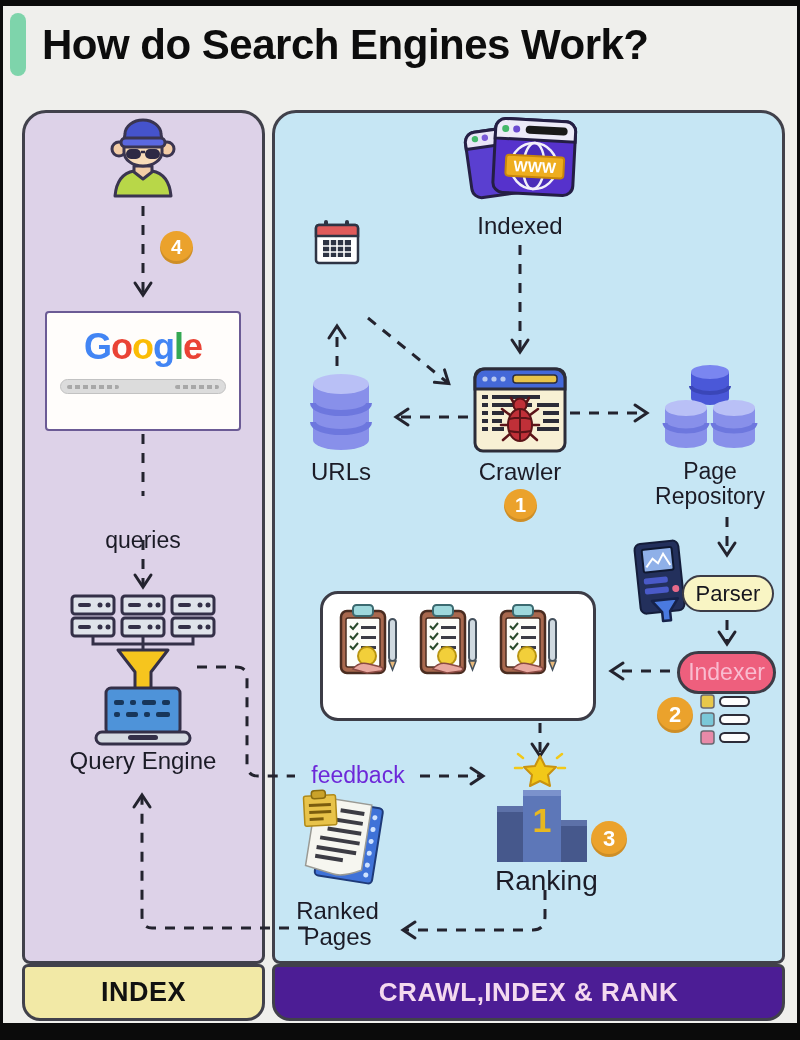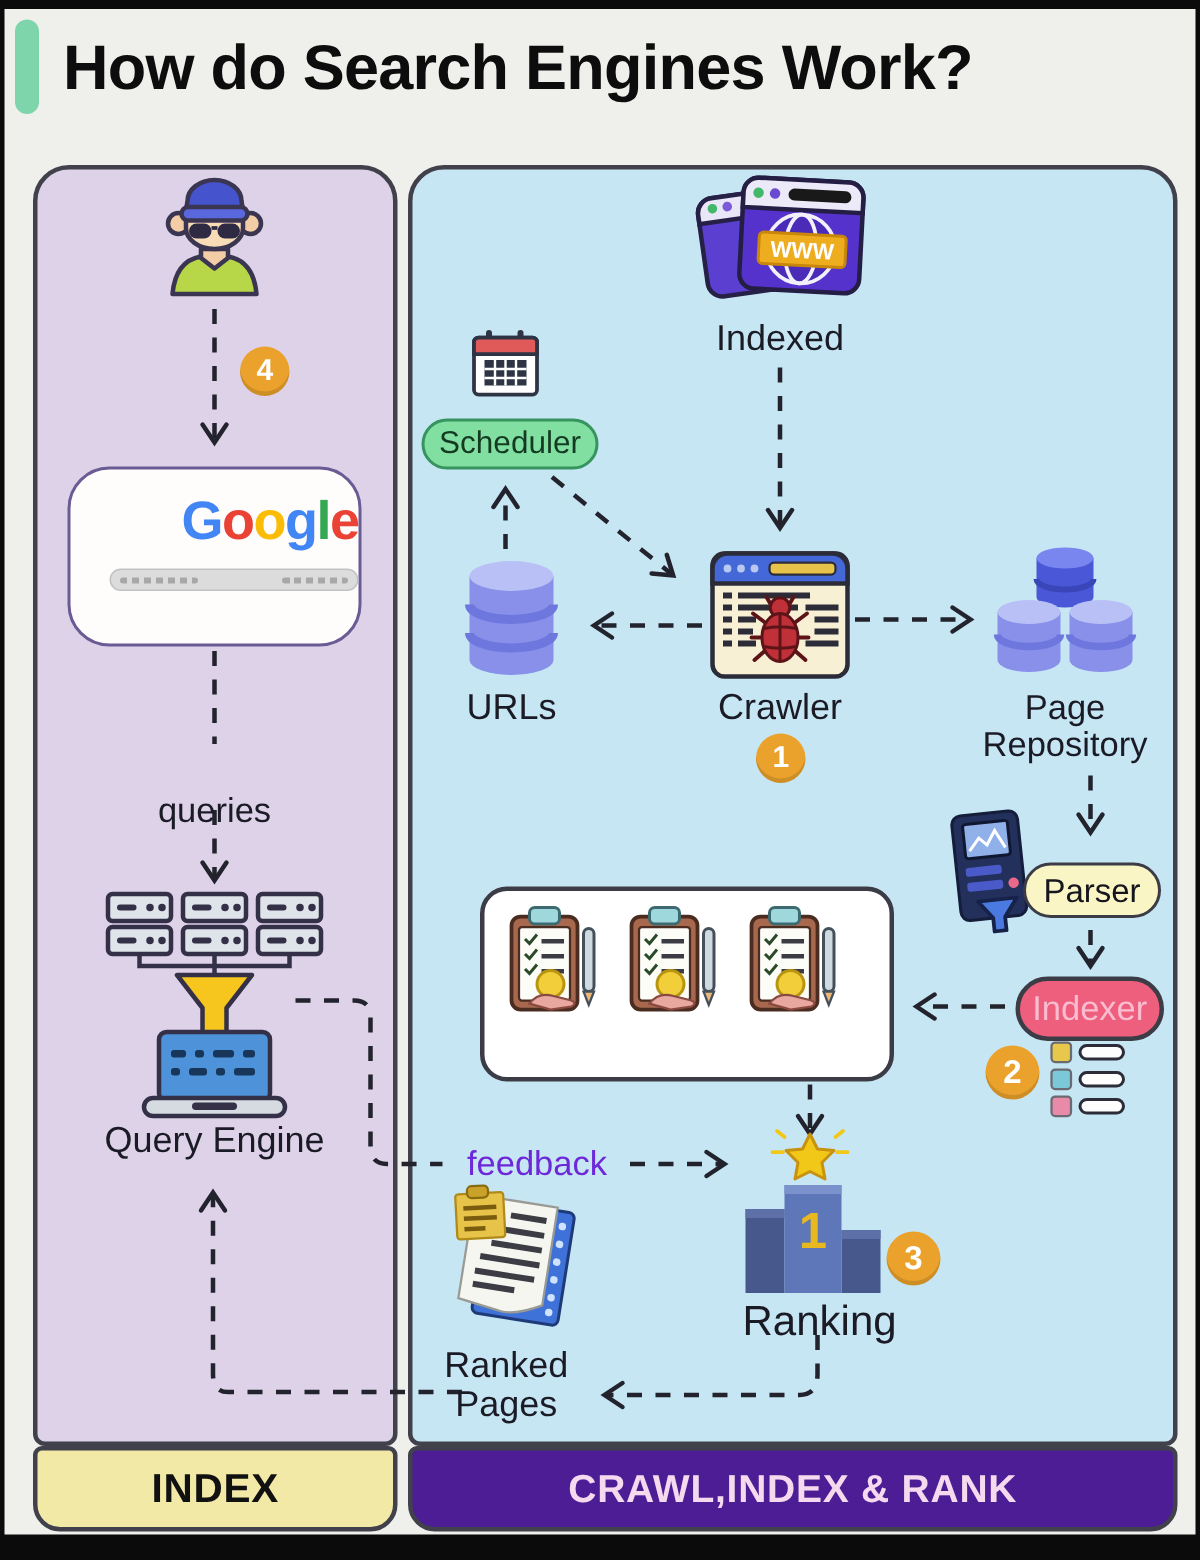--- a/index.html
+++ b/index.html
@@ -34,22 +34,22 @@
   .pill{position:absolute;display:flex;align-items:center;justify-content:center;box-sizing:border-box;z-index:10;}
   #scheduler-pill{left:281px;top:279px;width:118px;height:34px;border-radius:17px;background:#82dfa2;
     border:2px solid #36945e;color:#143a22;font-size:21px;}
   #parser-pill{left:682px;top:575px;width:92px;height:37px;border-radius:19px;background:#f9f5c4;
     border:2.5px solid #3c3c46;color:#16161e;font-size:22px;}
   #indexer-pill{left:677px;top:651px;width:99px;height:43px;border-radius:22px;background:#ee5f7d;
     border:3px solid #3c3c46;color:#f9bcd0;font-size:23px;}
 
   
   #google-card{position:absolute;left:45px;top:311px;width:196px;height:120px;background:#fffdfb;
-    border:2.5px solid #6b5b95;border-radius:28px;box-sizing:border-box;z-index:10;
-    display:flex;flex-direction:column;align-items:flex-end;}
+    border:2.5px solid #6b5b95;border-radius:4px;box-sizing:border-box;z-index:10;
+    display:flex;flex-direction:column;align-items:center;}
   #google-logo{margin-top:14px;font-size:36px;font-weight:bold;letter-spacing:-1px;line-height:40px;}
   #google-searchbar{margin-top:12px;width:166px;height:15px;border-radius:8px;background:#dcdcdc;
     border:1px solid #c2c2c2;display:flex;align-items:center;justify-content:space-between;padding:0 6px;box-sizing:border-box;}
   .scribble{height:4px;border-radius:2px;background:repeating-linear-gradient(90deg,#a8a8a8 0 5px,transparent 5px 8px);}
   .scribble.s1{width:52px;}
   .scribble.s2{width:44px;}
 
   
   #indexed-pages-card{position:absolute;left:320px;top:591px;width:276px;height:130px;background:#ffffff;
     border:3px solid #3c3c46;border-radius:18px;box-sizing:border-box;z-index:8;}
@@ -198,21 +198,20 @@
 
   <svg class="icon" style="left:314px;top:219px;" width="46" height="46" viewBox="0 0 46 46">
     <rect x="10" y="1" width="4" height="10" rx="2" fill="#2e3444"></rect>
     <rect x="31" y="1" width="4" height="10" rx="2" fill="#2e3444"></rect>
     <rect x="2" y="6" width="42" height="38" rx="3" fill="#ffffff" stroke="#2e3444" stroke-width="2.5"></rect>
     <path d="M2,9 a3,3 0 0 1 3,-3 h36 a3,3 0 0 1 3,3 v8 h-42 z" fill="#e05a5a" stroke="#2e3444" stroke-width="2.5"></path>
     <rect x="9" y="21" width="28" height="17" fill="#2e3444"></rect>
     <path d="M9,27 h28 M9,33 h28 M16,21 v17 M23,21 v17 M30,21 v17" stroke="#ffffff" stroke-width="1.6"></path>
   </svg>
 
-  <div id="scheduler-pill" class="pill">Scheduler</div>
 
   <svg class="icon" style="left:310px;top:372px;" width="62" height="80" viewBox="0 0 62 80">
     <path d="M3,12 v56 a28,10 0 0 0 56,0 v-56" fill="#8890ea"></path>
     <path d="M3,31 a28,10 0 0 0 56,0" fill="none" stroke="#6d77de" stroke-width="6"></path>
     <path d="M3,50 a28,10 0 0 0 56,0" fill="none" stroke="#6d77de" stroke-width="6"></path>
     <ellipse cx="31" cy="12" rx="28" ry="10" fill="#b9c0f6"></ellipse>
   </svg>
   <div class="lbl" style="left:305px;top:459px;width:72px;font-size:24px;">URLs</div>
 
   <svg class="icon" style="left:473px;top:367px;" width="94" height="88" viewBox="0 0 94 88">

